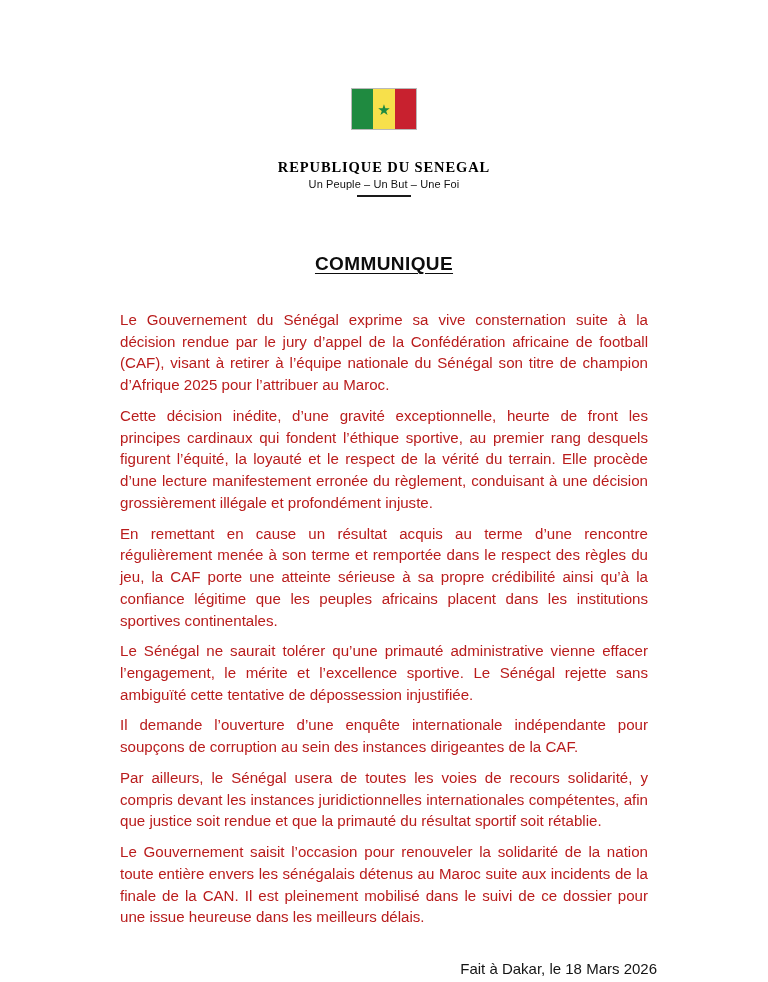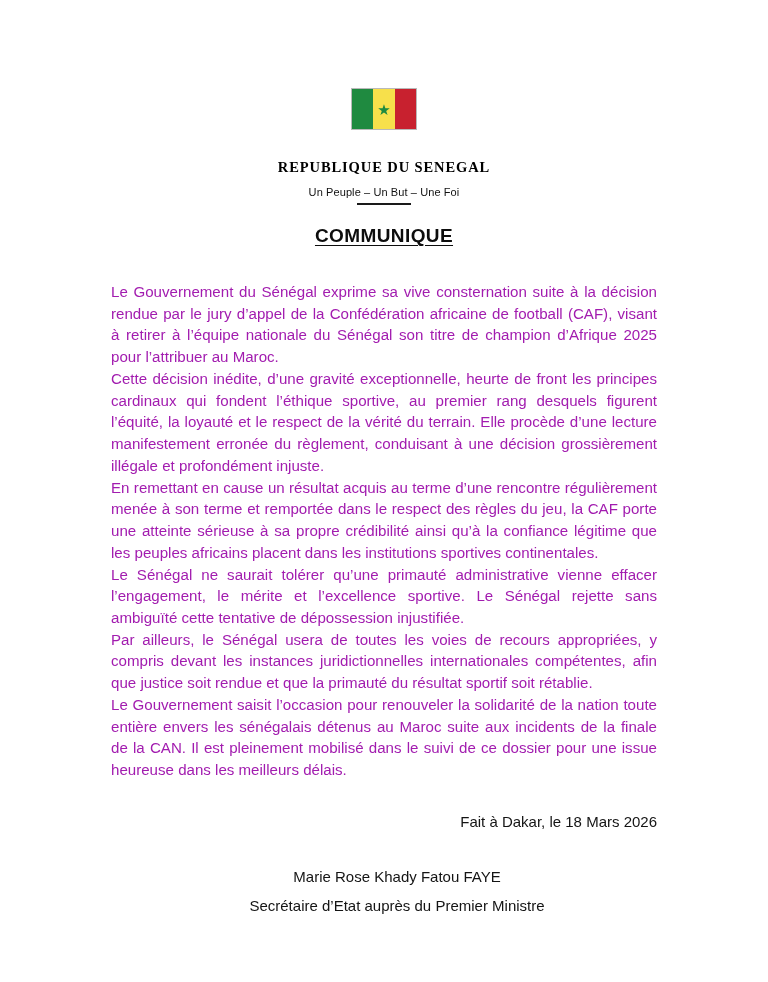--- a/index.html
+++ b/index.html
@@ -56,59 +56,59 @@
   .republic-name {
     margin-top: 29px;
     font-family: "Liberation Serif", serif;
     font-weight: bold;
     font-size: 14.5px;
     letter-spacing: 0.9px;
     color: #000000;
   }
 
   .motto {
-    margin-top: 10px;
+    margin-top: 2px;
     font-family: "Liberation Sans", sans-serif;
     font-size: 11px;
     letter-spacing: 0.1px;
     color: #111111;
   }
 
   .header-rule {
     width: 54px;
     height: 2px;
     background: #1a1a1a;
     margin: 5px auto 0;
   }
 
   
   .doc-title {
     text-align: center;
-    margin-top: 20px;
+    margin-top: 56px;
     font-size: 19px;
     font-weight: bold;
     letter-spacing: 0.4px;
     text-decoration: underline;
     text-underline-offset: 3px;
     color: #0d0d0d;
   }
 
   
   .body-block {
     margin: 34px auto 0;
     width: 546px;
   }
 
   .para {
     text-align: justify;
     text-justify: inter-word;
     font-size: 15.1px;
     line-height: 1.44;
-    color: #a21caf;
-    margin: 0;
+    color: #b91c1c;
+    margin: 9px;
     hyphens: none;
   }
 
   
   .date-line {
     margin-top: 32px;
     text-align: right;
     font-size: 15px;
     color: #141414;
     padding-left: 26px;
@@ -149,21 +149,22 @@
     <div class="header-rule"></div>
   </div>
 
   <div class="doc-title">COMMUNIQUE</div>
 
   <div class="body-block">
     <p class="para">Le Gouvernement du Sénégal exprime sa vive consternation suite à la décision rendue par le jury d’appel de la Confédération africaine de football (CAF), visant à retirer à l’équipe nationale du Sénégal son titre de champion d’Afrique 2025 pour l’attribuer au Maroc.</p>
     <p class="para">Cette décision inédite, d’une gravité exceptionnelle, heurte de front les principes cardinaux qui fondent l’éthique sportive, au premier rang desquels figurent l’équité, la loyauté et le respect de la vérité du terrain. Elle procède d’une lecture manifestement erronée du règlement, conduisant à une décision grossièrement illégale et profondément injuste.</p>
     <p class="para">En remettant en cause un résultat acquis au terme d’une rencontre régulièrement menée à son terme et remportée dans le respect des règles du jeu, la CAF porte une atteinte sérieuse à sa propre crédibilité ainsi qu’à la confiance légitime que les peuples africains placent dans les institutions sportives continentales.</p>
     <p class="para">Le Sénégal ne saurait tolérer qu’une primauté administrative vienne effacer l’engagement, le mérite et l’excellence sportive. Le Sénégal rejette sans ambiguïté cette tentative de dépossession injustifiée.</p>
-    <p class="para">Par ailleurs, le Sénégal usera de toutes les voies de recours appropriées, y compris devant les instances juridictionnelles internationales compétentes, afin que justice soit rendue et que la primauté du résultat sportif soit rétablie.</p>
+    <p class="para">Il demande l’ouverture d’une enquête internationale indépendante pour soupçons de corruption au sein des instances dirigeantes de la CAF.</p>
+    <p class="para">Par ailleurs, le Sénégal usera de toutes les voies de recours solidarité, y compris devant les instances juridictionnelles internationales compétentes, afin que justice soit rendue et que la primauté du résultat sportif soit rétablie.</p>
     <p class="para">Le Gouvernement saisit l’occasion pour renouveler la solidarité de la nation toute entière envers les sénégalais détenus au Maroc suite aux incidents de la finale de la CAN. Il est pleinement mobilisé dans le suivi de ce dossier pour une issue heureuse dans les meilleurs délais.</p>
 
     <div class="date-line">Fait à Dakar, le 18 Mars 2026</div>
 
     <div class="signature-block">
       <span class="sig-line">Marie Rose Khady Fatou FAYE</span>
       <span class="sig-line">Secrétaire d’Etat auprès du Premier Ministre</span>
 
     </div>
   </div>

